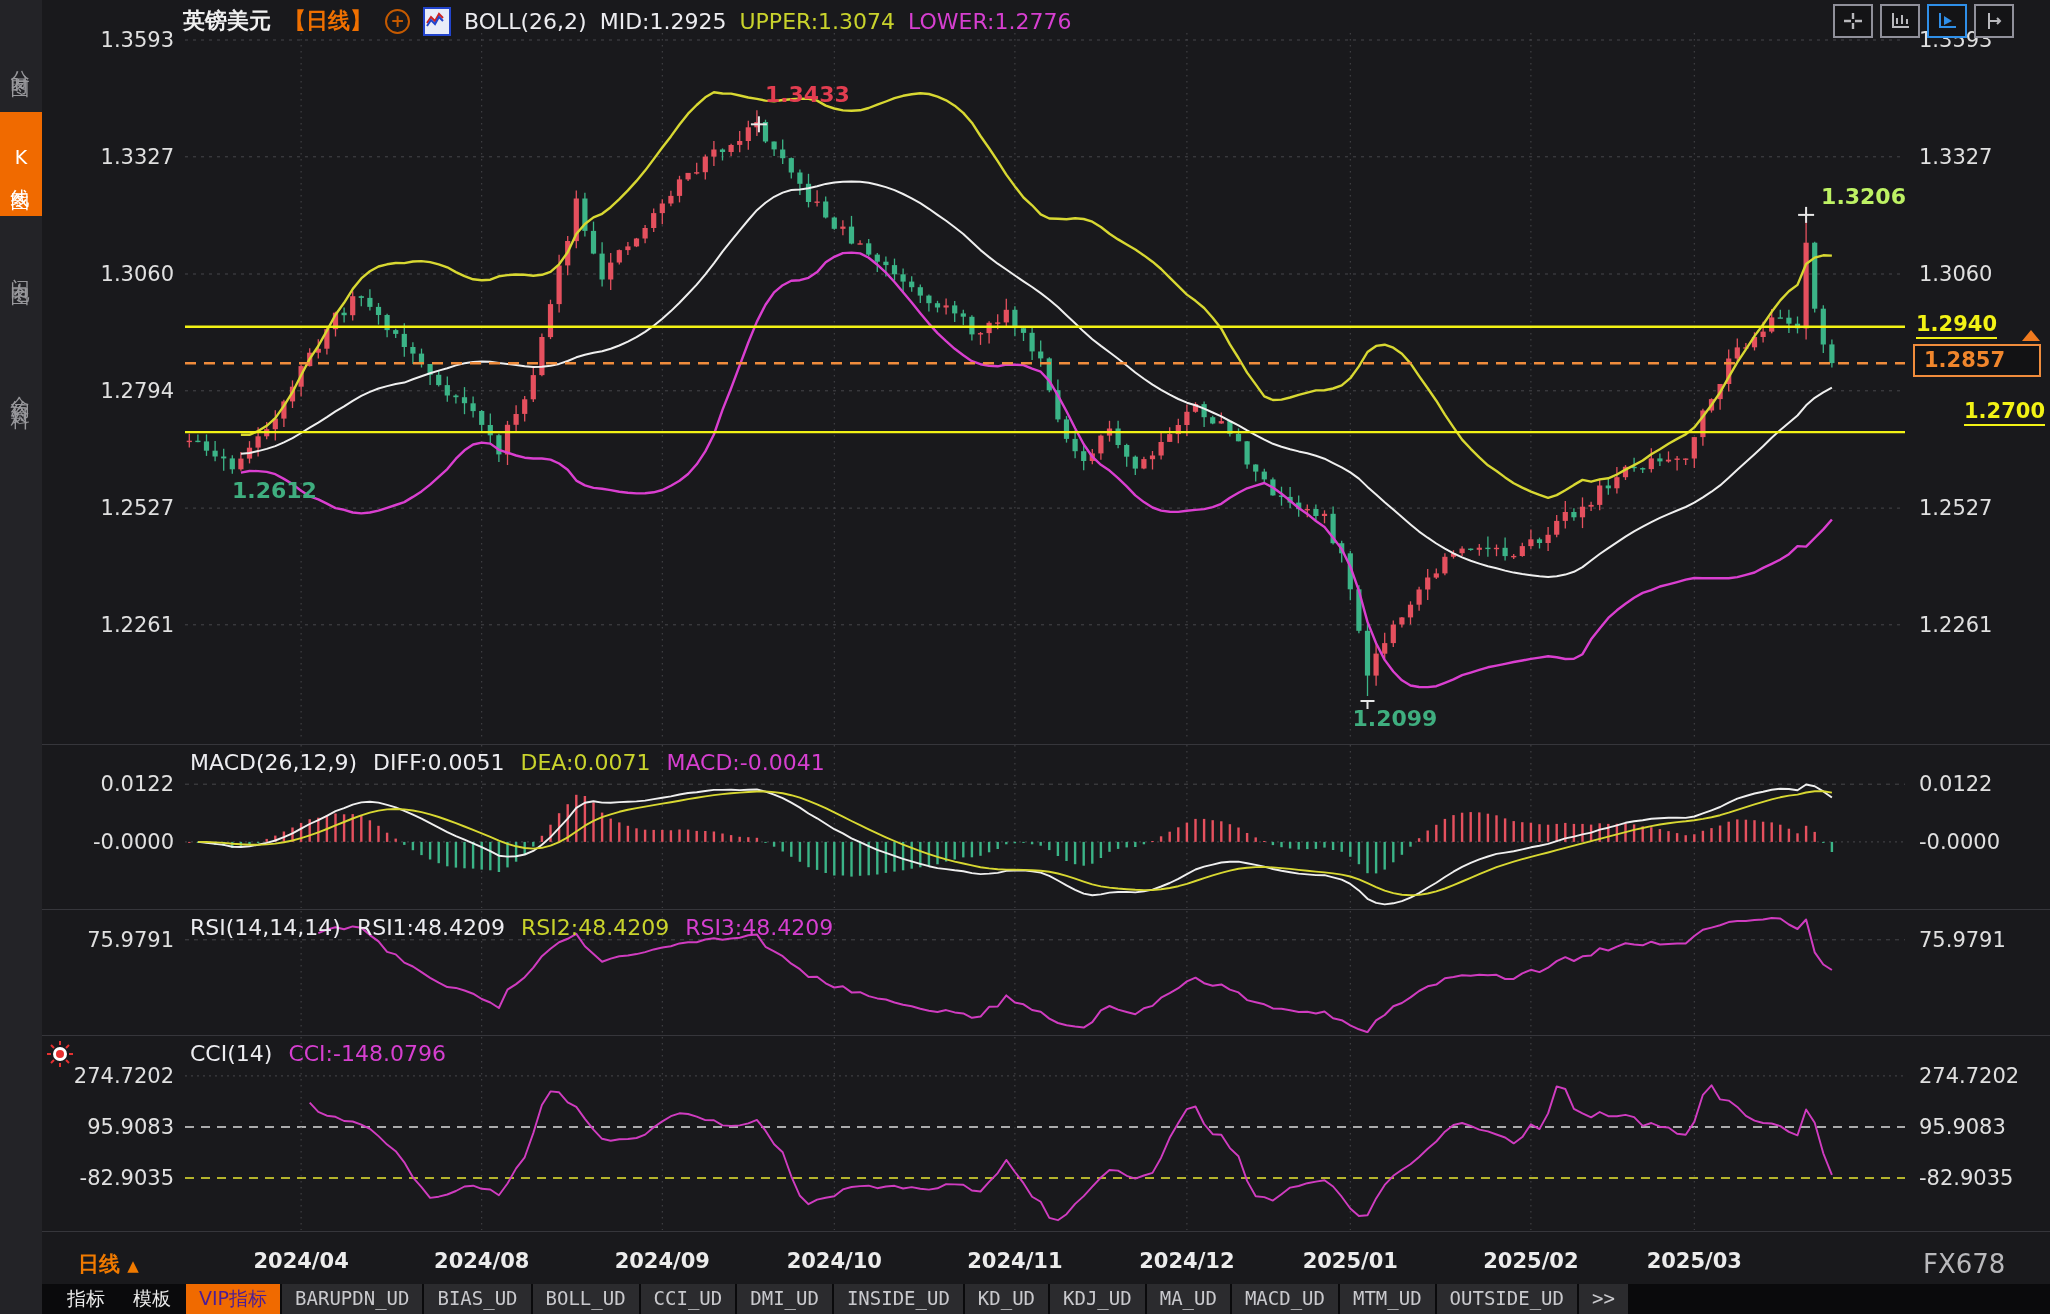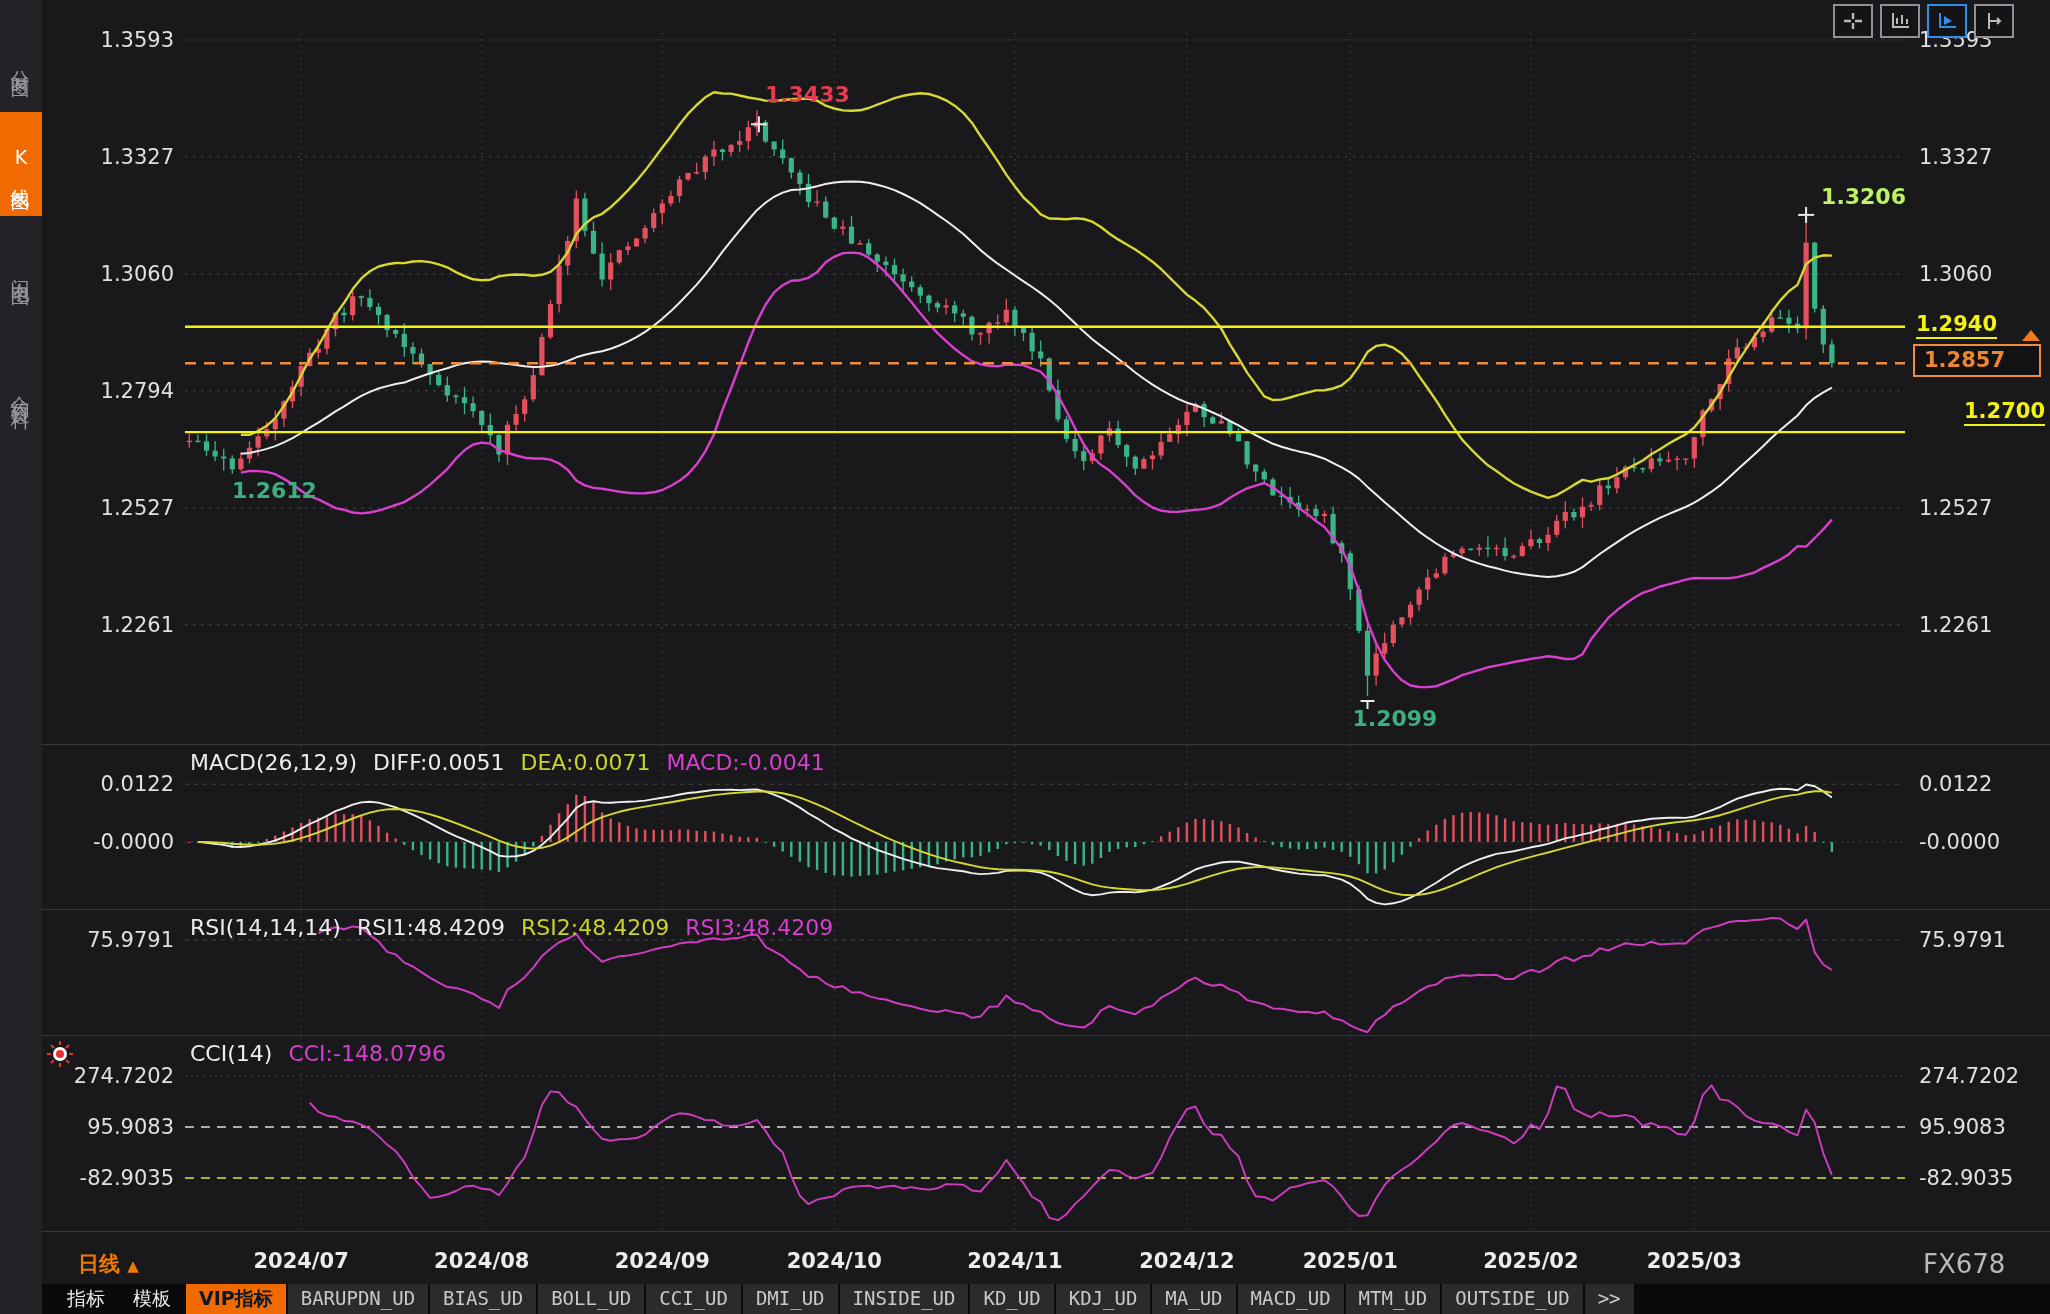--- a/index.html
+++ b/index.html
@@ -65,35 +65,50 @@
   .xlab{position:absolute;width:140px;text-align:center;font-size:21px;font-weight:600;color:#ececec;top:9px;}
   #period-btn{position:absolute;left:78px;top:1250px;font-size:21px;font-weight:700;color:#f07a00;
         z-index:20;cursor:pointer;}
   #period-btn .arrow{font-size:15px;}
   #watermark{position:absolute;left:1923px;top:1249px;font-size:26px;color:#b9b9bc;z-index:20;}
   
   #tabbar{position:absolute;left:42px;right:0;top:1284px;height:30px;background:#0a0a0c;display:flex;
         gap:2px;align-items:stretch;font-size:19px;padding-left:12px;z-index:25;}
   .tab{padding:0 13px;line-height:29px;cursor:pointer;white-space:nowrap;text-align:right;}
   .tab.plain{color:#ececec;}
-  .tab.active{background:#f06a00;color:#0f172a;font-weight:700;}
+  .tab.active{background:#f06a00;color:#4c1d95;font-weight:400;}
   .tab.box{background:#2b2b2e;color:#c9c9cd;font-family:"DejaVu Sans Mono",monospace;}
 </style>
 </head>
 <body>
 
 <div id="stage">
 
   <div id="sidebar">
     <div class="side-item s0">分时图</div>
     <div class="side-item s1">K线图</div>
     <div class="side-item s2">闪电图</div>
     <div class="side-item s3">合约资料</div>
   </div>
 
+  <div id="legend">
+    <span class="lg-sym">英镑美元</span>
+    <span class="lg-period">【日线】</span>
+    <span class="lg-plus">+</span>
+    <span class="lg-chicon">
+      <svg width="20" height="21" viewBox="0 0 20 21">
+        <polyline points="2,14 6,8 10,12 14,5 18,9" fill="none" stroke="#cc2222" stroke-width="2"></polyline>
+        <polyline points="2,17 6,11 10,15 14,8 18,12" fill="none" stroke="#2244cc" stroke-width="2"></polyline>
+      </svg>
+    </span>
+    <span class="lg-white">BOLL(26,2)</span>
+    <span class="lg-white">MID:1.2925</span>
+    <span class="lg-yellow">UPPER:1.3074</span>
+    <span class="lg-mag">LOWER:1.2776</span>
+  </div>
 
   <div id="tr-icons">
     <div class="ticon">
       <svg width="22" height="20" viewBox="0 0 22 20">
         <path d="M11 2v6M11 12v6M2 10h7M13 10h7" stroke="#b9b9bd" stroke-width="2.4" fill="none"></path>
       </svg>
     </div>
     <div class="ticon">
       <svg width="22" height="20" viewBox="0 0 22 20">
         <path d="M4 2v14h16" stroke="#b9b9bd" stroke-width="2" fill="none"></path>
@@ -827,21 +842,21 @@
   <div id="curtri"></div>
 
   <div id="notes">
       <div class="note" style="color: rgb(226, 61, 80); left: 764.9px; top: 82.2736px;">1.3433</div>
       <div class="note" style="color: #bef264; right: 144px; top: 184px;">1.3206</div>
       <div class="note" style="color: rgb(63, 174, 127); left: 232px; top: 477.738px;">1.2612</div>
       <div class="note" style="color: rgb(63, 174, 127); left: 1352.5px; top: 705.973px;">1.2099</div>
     </div>
 
   <div id="xrow">
-      <div class="xlab" style="left: 189.1px;">2024/07</div>
+      <div class="xlab" style="left: 189.1px;">2024/04</div>
       <div class="xlab" style="left: 369.7px;">2024/08</div>
       <div class="xlab" style="left: 550.3px;">2024/09</div>
       <div class="xlab" style="left: 722.3px;">2024/10</div>
       <div class="xlab" style="left: 902.9px; text-align: center;">2024/11</div>
       <div class="xlab" style="left: 1074.9px;">2024/12</div>
       <div class="xlab" style="left: 1238.3px;">2025/01</div>
       <div class="xlab" style="left: 1418.9px;">2025/02</div>
       <div class="xlab" style="left: 1582.3px;">2025/03</div>
     </div>
 

